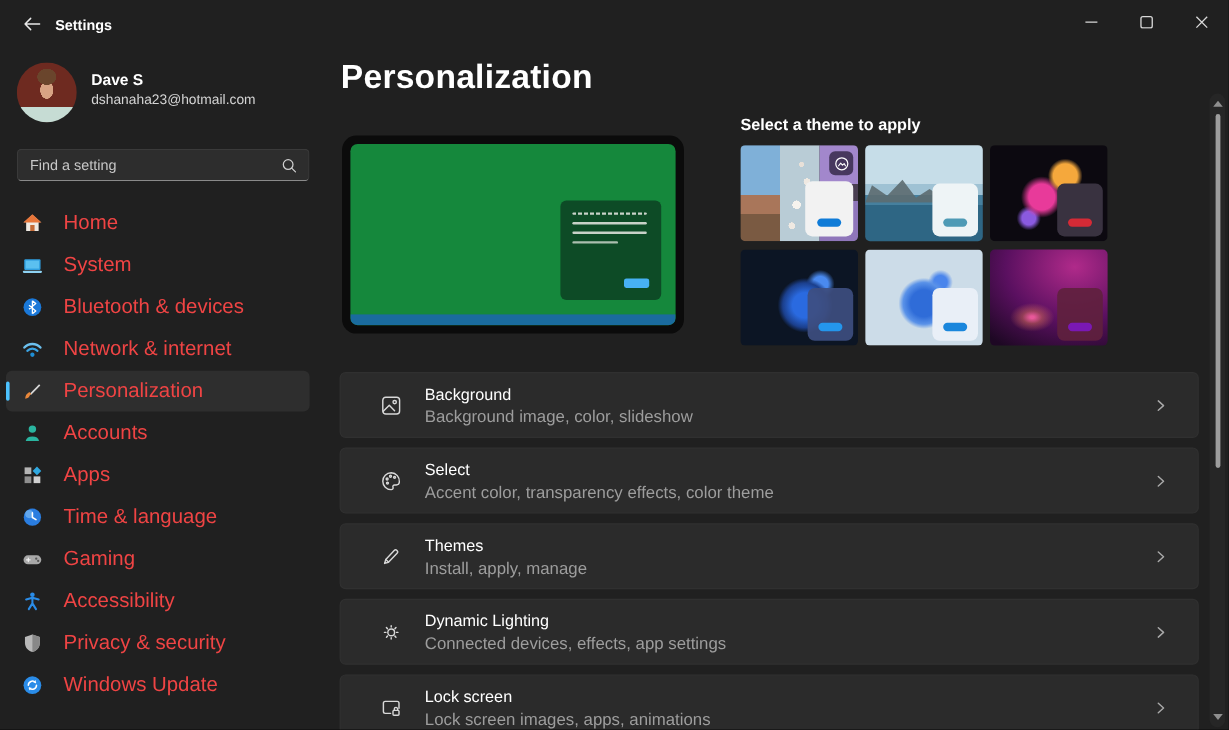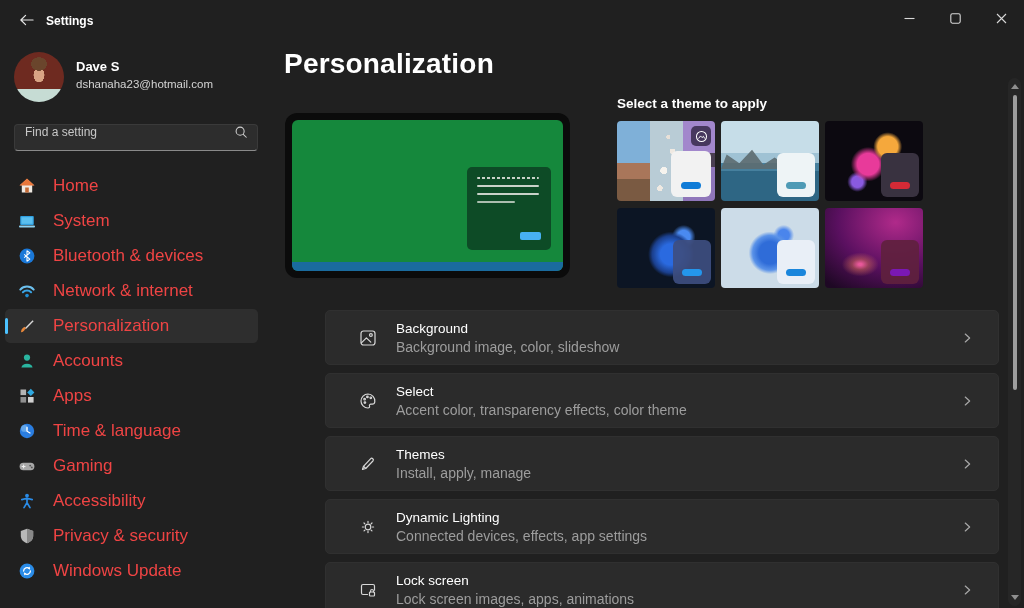--- a/index.html
+++ b/index.html
@@ -25,21 +25,21 @@
       radial-gradient(ellipse 13px 11px at 50% 24%, #6a452c 0 60%, transparent 62%),
       radial-gradient(ellipse 9px 12px at 50% 46%, #d8a384 0 60%, transparent 62%),
       linear-gradient(transparent 0 74%, #c6dcd4 74%),
       #6e2a20;
     overflow:hidden; }
   .user-name { position:absolute; left:76px; top:59px; font-size:13px; font-weight:700; color:#fff; }
   .user-email { position:absolute; left:76px; top:78px; font-size:11.5px; color:#d4d4d4; }
 
   .search-box { position:absolute; left:14px; top:124px; width:244px; height:27px;
     background:#2d2d2d; border:1px solid #3a3a3a; border-bottom-color:#8a8a8a;
-    border-radius:4px; display:flex; align-items:flex-start;gap:40px; }
+    border-radius:4px; display:flex; align-items:center;gap:40px; }
   .search-box input { flex:1; background:transparent; border:none; outline:none;
     color:#e8e8e8; font-size:12px; padding:0 8px 0 10px; font-family:inherit; }
   .search-box input::placeholder { color:#c8c8c8; }
   .search-icon { margin-right:9px; display:flex; }
 
   .nav { position:absolute; left:5px; top:169px; width:253px; display:flex; flex-direction:column; }
   .nav-item { position:relative; height:34px; margin-bottom:1px; border-radius:5px;
     display:flex; align-items:center; padding-left:13px; cursor:pointer; }
   .nav-item.selected { background:#2e2e2e; }
   .nav-item.selected::before { content:""; position:absolute; left:0; top:9px; width:3px; height:16px;
@@ -106,21 +106,21 @@
   .c3 { background:#393240; } .c3 .mini-pill { background:#d42a36; }
   .c4 { background:rgba(62,78,128,.92); } .c4 .mini-pill { background:#2496ec; }
   .c5 { background:#e9eff7; } .c5 .mini-pill { background:#1a86dc; }
   .c6 { background:rgba(96,33,62,.92); } .c6 .mini-pill { background:#7a18b4; }
   .spotlight-badge { position:absolute; right:4px; top:5px; width:20px; height:20px; border-radius:5px;
     background:rgba(58,45,78,.88); display:flex; align-items:center; justify-content:center; }
 
   .rows { position:absolute; left:283px; top:310px; width:716px; display:flex;
     flex-direction:column; gap:8px; }
   .row { height:55px; background:#2b2b2b; border:1px solid #303030; border-radius:5px;
-    display:flex; align-items:center; padding:0 18px 0 32px; cursor:pointer;margin-left:42px; }
+    display:flex; align-items:center; padding:0 18px 0 32px; cursor:pointer; }
   .row-icon { width:20px; height:20px; display:flex; align-items:center; justify-content:center; }
   .row-icon svg { stroke:#d8d8d8; fill:none; stroke-width:1.2; stroke-linecap:round; stroke-linejoin:round; }
   .row-text { margin-left:18px; display:flex; flex-direction:column; gap:3px; flex:1; }
   .row-title { font-size:13.5px; color:#fff; }
   .row-sub { font-size:14px; color:#9d9d9d; }
   .chev { display:flex; margin-right:6px; }
 
   
   .scroll-track { position:absolute; right:3px; top:78px; height:528px; width:13px;
     background:#262626; border-radius:7px; }

